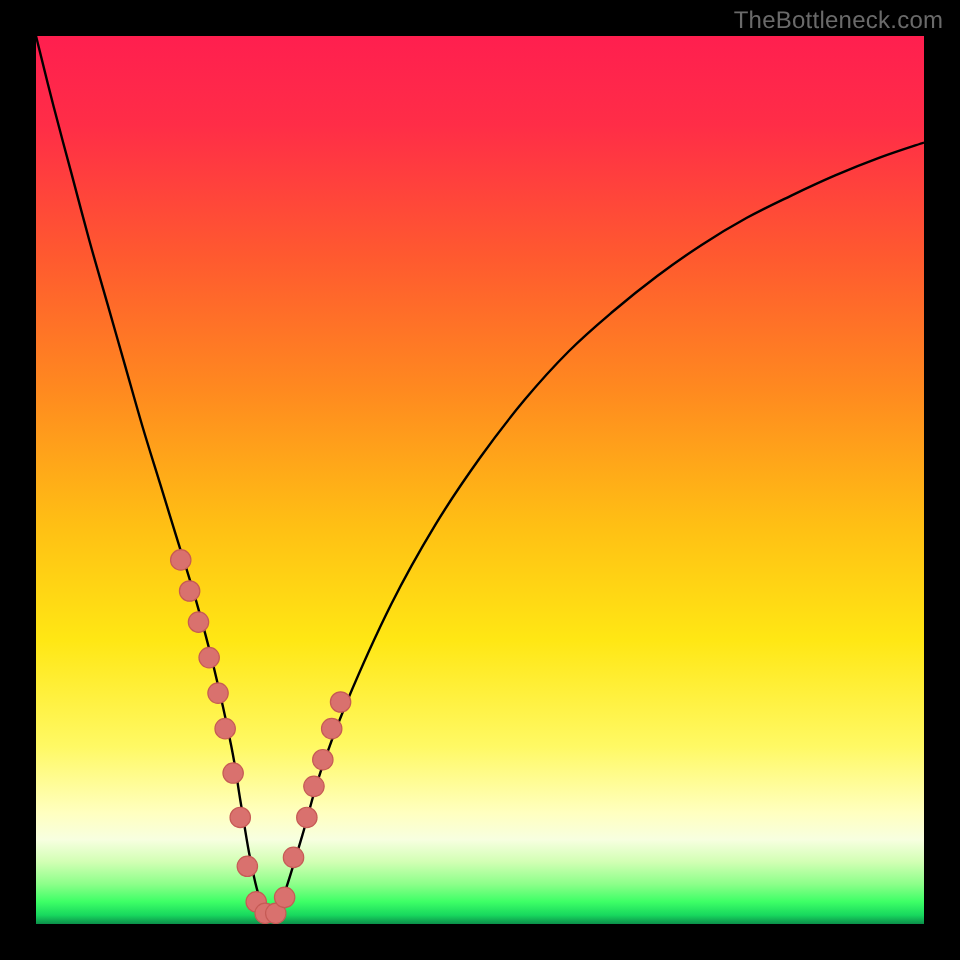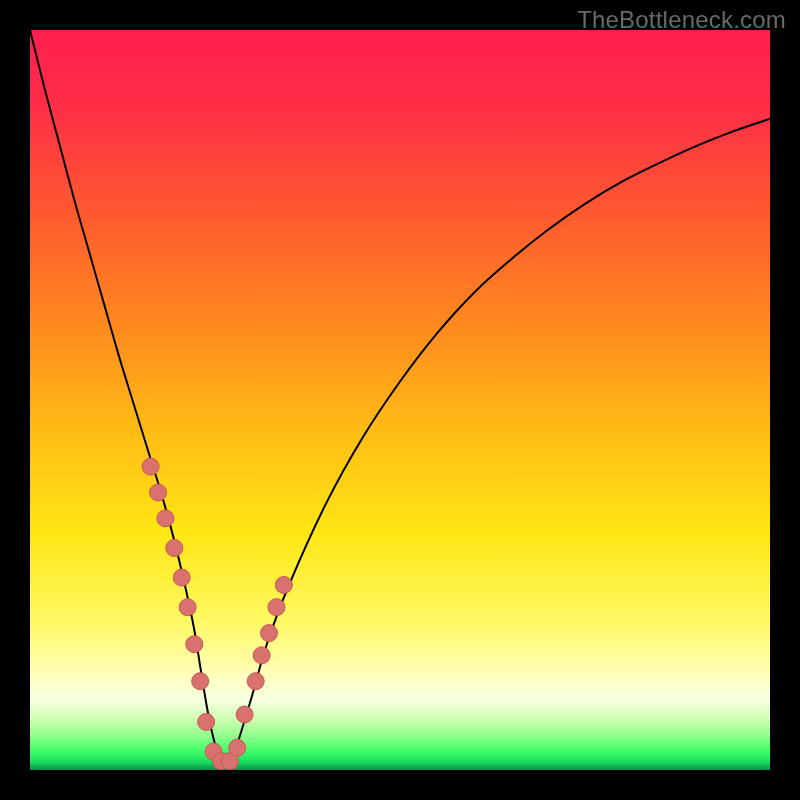--- a/index.html
+++ b/index.html
@@ -15,21 +15,21 @@
     height: 800px;
     background: #000;
     position: relative;
     box-sizing: border-box;
   }
   .watermark {
     position: absolute;
     top: 6px;
     right: 14px;
     color: #6a6a6a;
-    font-size: 24px;
+    font-size: 20px;
     font-weight: 400;
     letter-spacing: 0.2px;
     z-index: 20;
   }
   .plot {
     position: absolute;
     left: 30px;
     top: 30px;
     width: 740px;
     height: 740px;

